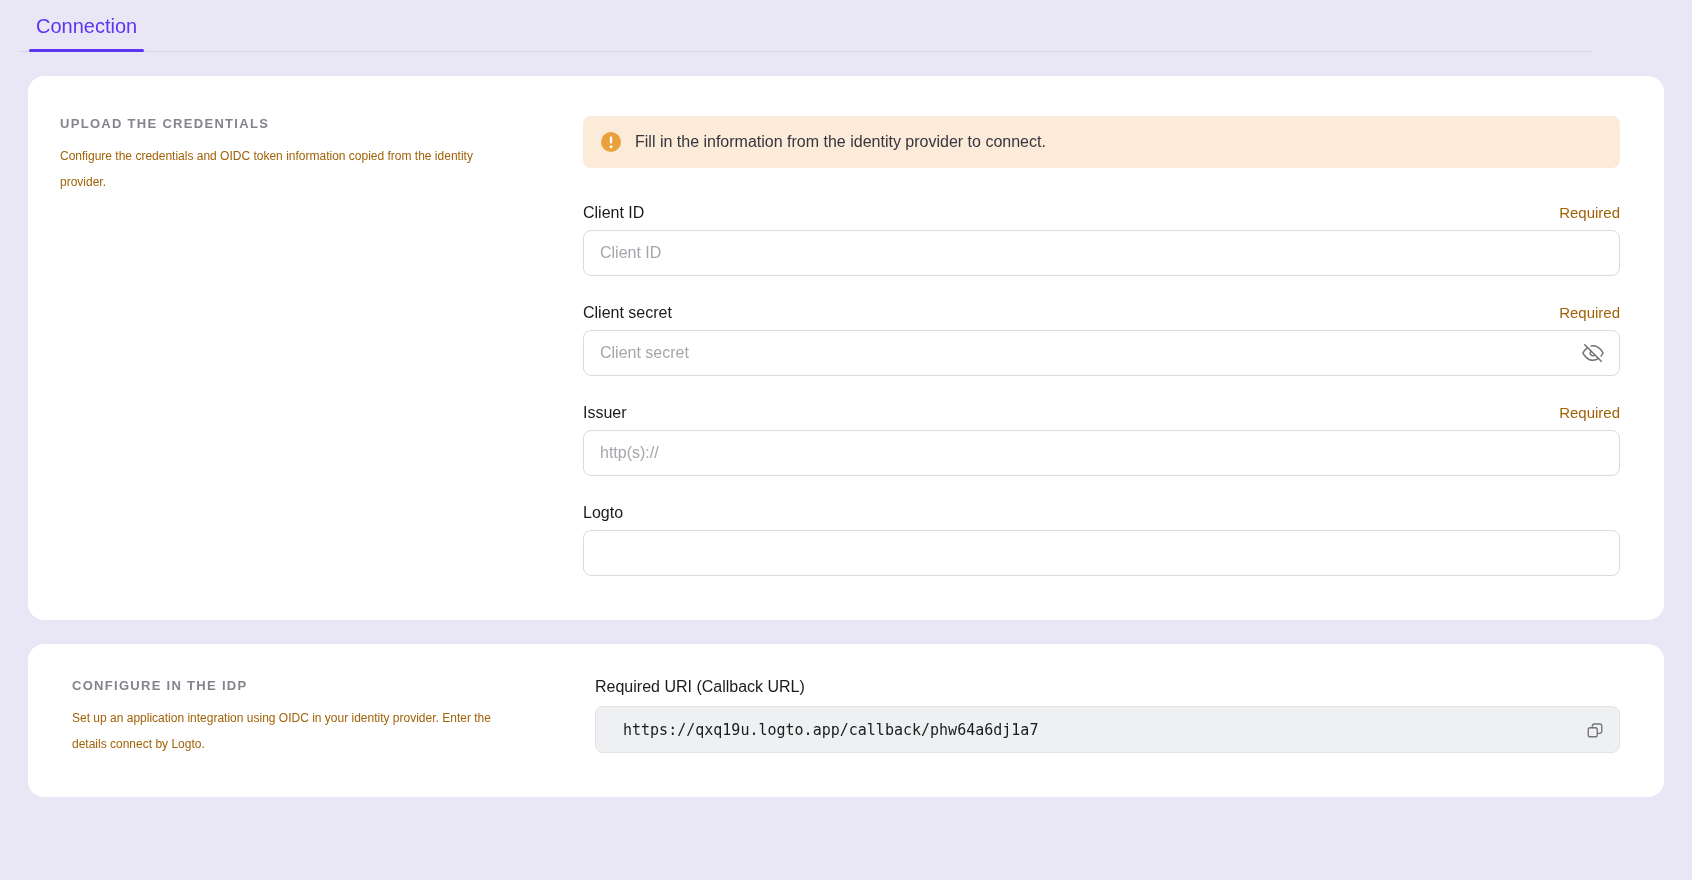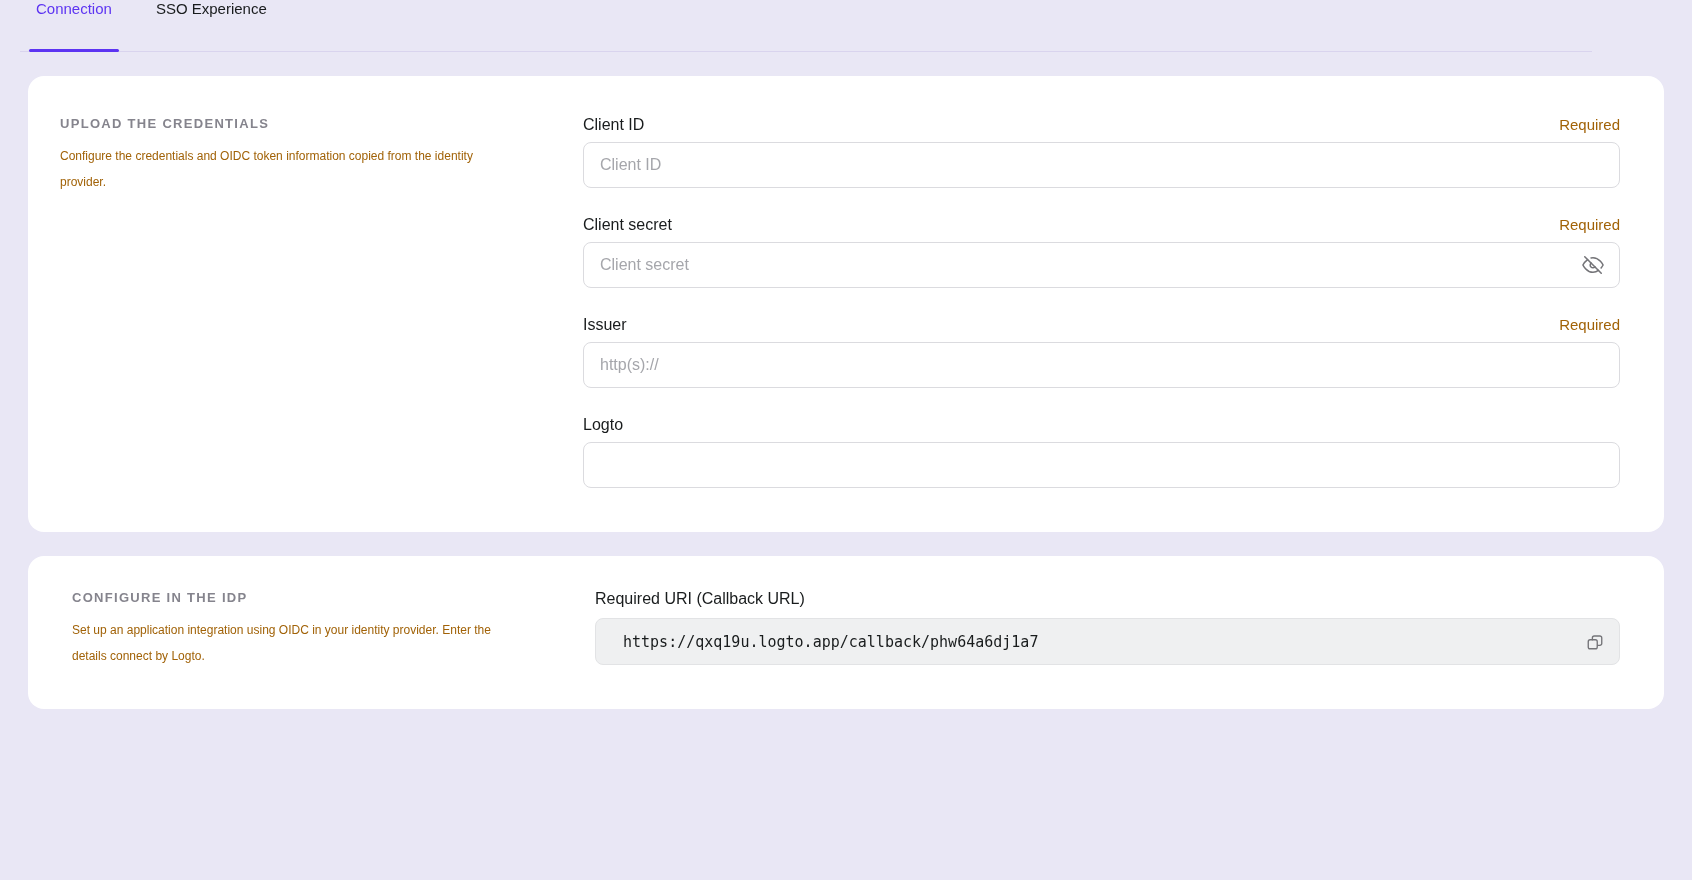--- a/index.html
+++ b/index.html
@@ -23,21 +23,22 @@
     position: absolute;
     left: 20px;
     bottom: 0;
     width: 1572px;
     height: 1px;
     background: #d9d4ee;
   }
   .tab {
     position: relative;
     display: flex;
-    font-size: 15px;
+    align-items: center;
+    font-size: 20px;
     color: #191c1d;
     cursor: pointer;
   }
   .tab.active { color: #5d34f2; font-weight: 500; }
   .tab-underline {
     position: absolute;
     left: -7px;
     right: -7px;
     bottom: 0;
     height: 3px;
@@ -167,32 +168,37 @@
 </style>
 </head>
 <body>
 
 <div class="tabbar">
   <div class="tab-divider"></div>
   <div class="tab active">
     <span>Connection</span>
     <span class="tab-underline"></span>
   </div>
-  <div class="tab">
-    <span>SSO Experience</span>
-  </div>
 </div>
 
 <div class="card">
   <div class="left-col">
     <div class="section-heading">UPLOAD THE CREDENTIALS</div>
     <div class="section-desc">Configure the credentials and OIDC token information copied from the identity provider.</div>
   </div>
   <div class="right-col">
 
+    <div class="alert">
+      <svg class="alert-icon" viewBox="0 0 20 20">
+        <circle cx="10" cy="10" r="10" fill="#e9a13b"></circle>
+        <rect x="8.8" y="4.4" width="2.4" height="7.2" rx="1.2" fill="#ffffff"></rect>
+        <circle cx="10" cy="14.7" r="1.5" fill="#ffffff"></circle>
+      </svg>
+      <span class="alert-text">Fill in the information from the identity provider to connect.</span>
+    </div>
 
     <div class="field">
       <div class="field-header">
         <span class="field-label">Client ID</span>
         <span class="field-required">Required</span>
       </div>
       <div class="input-wrap">
         <input class="text-input" type="text" placeholder="Client ID" style="">
       </div>
     </div>

